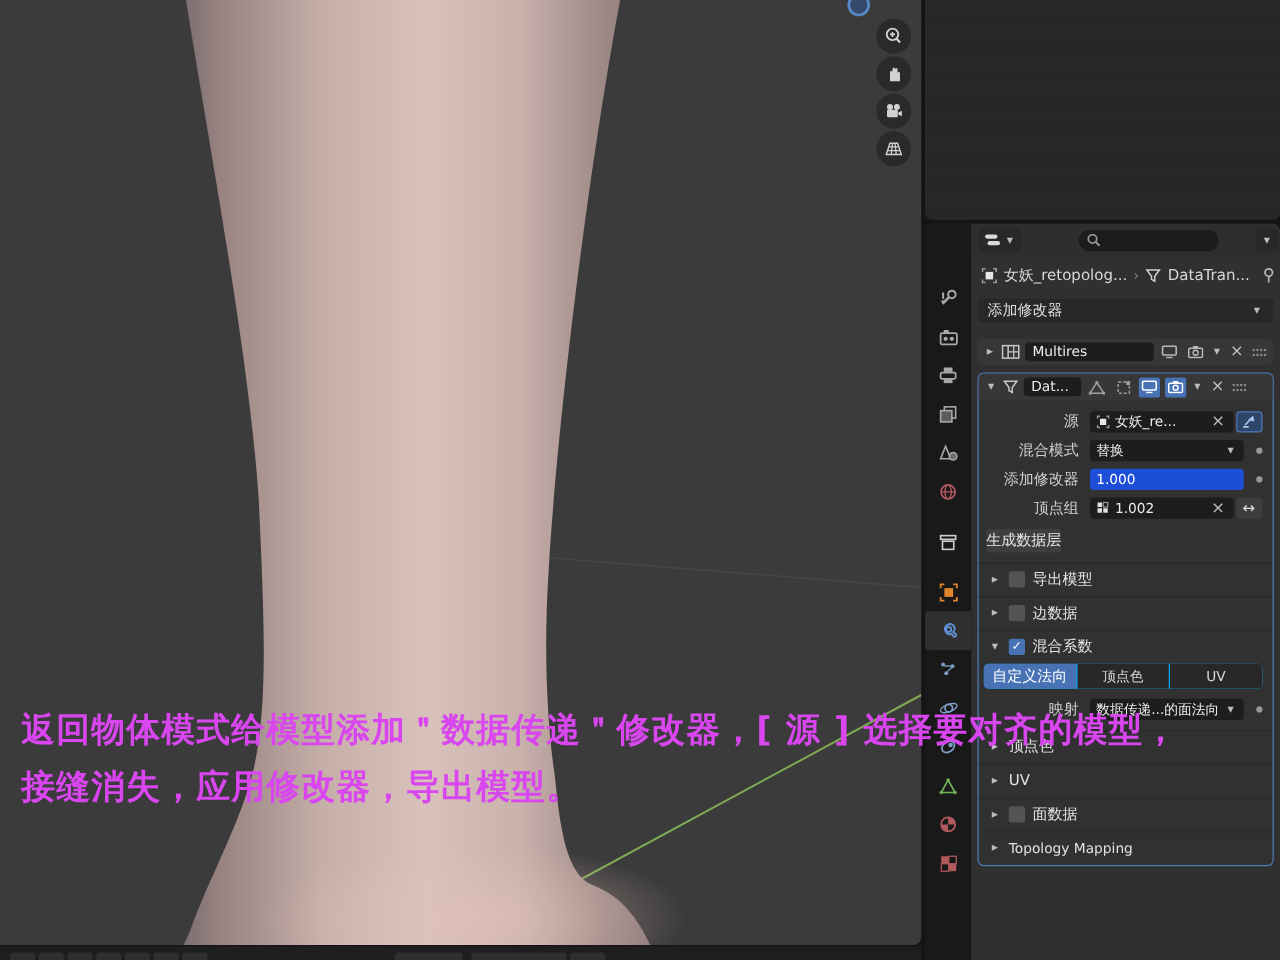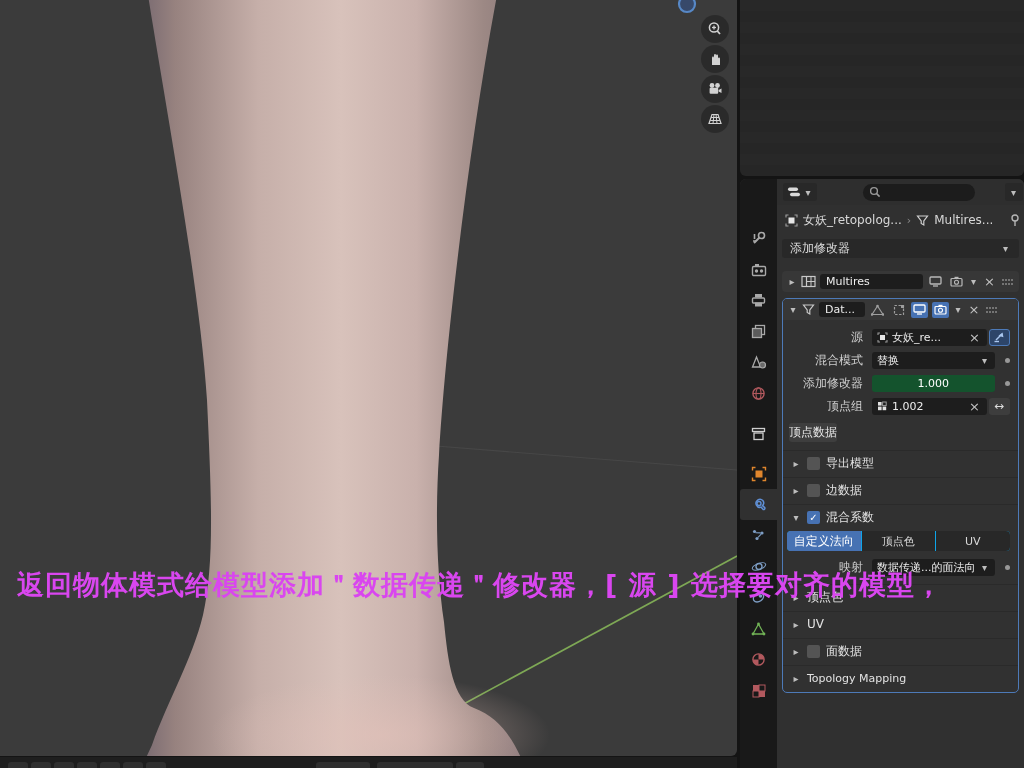--- a/index.html
+++ b/index.html
@@ -71,21 +71,21 @@
     justify-content:center; border-radius:2px; }
   .icon-btn.blue { background:#4772b3; }
   .xbtn { color:#c2c2c2; font-size:13px; line-height:1; width:14px; text-align:center; }
 
   .prow { display:flex; align-items:center; height:20px; padding:0 8px 0 4px;
     margin-top:3px; flex:none; }
   .plabel { width:85px; text-align:right; padding-right:9px; color:#cfcfcf; flex:none; }
   .pfield { flex:1; height:17px; background:#1d1d1d; border-radius:3px;
     display:flex; align-items:center; padding:0 5px; gap:4px; font-size:11px; color:#ececec; }
   .pfield .fx { margin-left:auto; }
-  .slider { background:#14532d; justify-content:center; color:#fff; }
+  .slider { background:#1d4ed8; justify-content:flex-start; color:#fff; }
   .dotcol { width:15px; display:flex; justify-content:flex-end; flex:none; }
   .dec-dot { width:5px; height:5px; border-radius:50%; background:#989898; }
   .sq-btn { width:21px; height:17px; margin-left:2px; background:#3d3d3d; border-radius:3px;
     display:flex; align-items:center; justify-content:center; color:#ddd;
     font-size:12px; flex:none; }
   .sq-btn.bluebrd { background:#2d4569; border:1px solid #4d7ab8; color:#a9c6ee; }
 
   #gen-btn { height:19px; margin:7px 8px 2px 6px; background:#3e3e3e; border-radius:3px;
     display:flex; align-items:center; justify-content:center; color:#e6e6e6; flex:none; }
 
@@ -170,20 +170,21 @@
       <line x1="7" y1="3.5" x2="6" y2="12.5" stroke="#d2d2d2" stroke-width="1"></line>
       <line x1="9" y1="3.5" x2="10" y2="12.5" stroke="#d2d2d2" stroke-width="1"></line>
       <line x1="4" y1="6.5" x2="12" y2="6.5" stroke="#d2d2d2" stroke-width="1"></line>
       <line x1="3.2" y1="9.5" x2="12.8" y2="9.5" stroke="#d2d2d2" stroke-width="1"></line>
     </svg>
   </div>
 </div>
 
 <div id="overlay-text">
   <div>返回物体模式给模型添加＂数据传递＂修改器，[ 源 ] 选择要对齐的模型，</div>
+  <div>接缝消失，应用修改器，导出模型。</div>
 </div>
 
 <div id="vp-footer">
   <div class="fbtn" style="left:8px;width:20px"></div>
   <div class="fbtn" style="left:31px;width:20px"></div>
   <div class="fbtn" style="left:54px;width:20px"></div>
   <div class="fbtn" style="left:77px;width:20px"></div>
   <div class="fbtn" style="left:100px;width:20px"></div>
   <div class="fbtn" style="left:123px;width:20px"></div>
   <div class="fbtn" style="left:146px;width:20px"></div>
@@ -330,21 +331,21 @@
     <div id="breadcrumb">
       <svg width="13" height="13">
         <rect x="3.5" y="3.5" width="6" height="6" fill="#e6e6e6"></rect>
         <path d="M1,3.5 L1,1 L3.5,1 M9.5,1 L12,1 L12,3.5 M12,9.5 L12,12 L9.5,12 M3.5,12 L1,12 L1,9.5" fill="none" stroke="#9a9a9a" stroke-width="1.2"></path>
       </svg>
       <span>女妖_retopolog...</span>
       <span class="crumb-sep">›</span>
       <svg width="13" height="13">
         <path d="M1.5,2 L11.5,2 L7.8,7 L7.8,11 L5.2,9.5 L5.2,7 Z" fill="none" stroke="#cfcfcf" stroke-width="1.2"></path>
       </svg>
-      <span>Multires...</span>
+      <span>DataTran...</span>
       <svg id="pin" width="12" height="13">
         <circle cx="6" cy="4" r="3" fill="none" stroke="#b5b5b5" stroke-width="1.4"></circle>
         <line x1="6" y1="7" x2="6" y2="12" stroke="#b5b5b5" stroke-width="1.4"></line>
       </svg>
     </div>
 
     <div id="add-mod">
       <span>添加修改器</span>
       <span class="chev dd">▾</span>
     </div>
@@ -493,21 +494,21 @@
             <rect x="5.6" y="5.6" width="3.6" height="3.6" fill="#e0e0e0"></rect>
           </svg>
           <span>1.002</span>
           <span class="xbtn fx">×</span>
         </div>
         <div class="sq-btn">
           <span>↔</span>
         </div>
       </div>
 
-      <button id="gen-btn" style="border:none;font-family:inherit;font-size:12px">顶点数据</button>
+      <button id="gen-btn" style="border:none;font-family:inherit;font-size:12px">生成数据层</button>
 
       <div class="subrow" style="margin-top:8px">
         <span class="chev">▸</span>
         <span class="cbx"></span>
         <span>导出模型</span>
       </div>
 
       <div class="subrow">
         <span class="chev">▸</span>
         <span class="cbx"></span>

